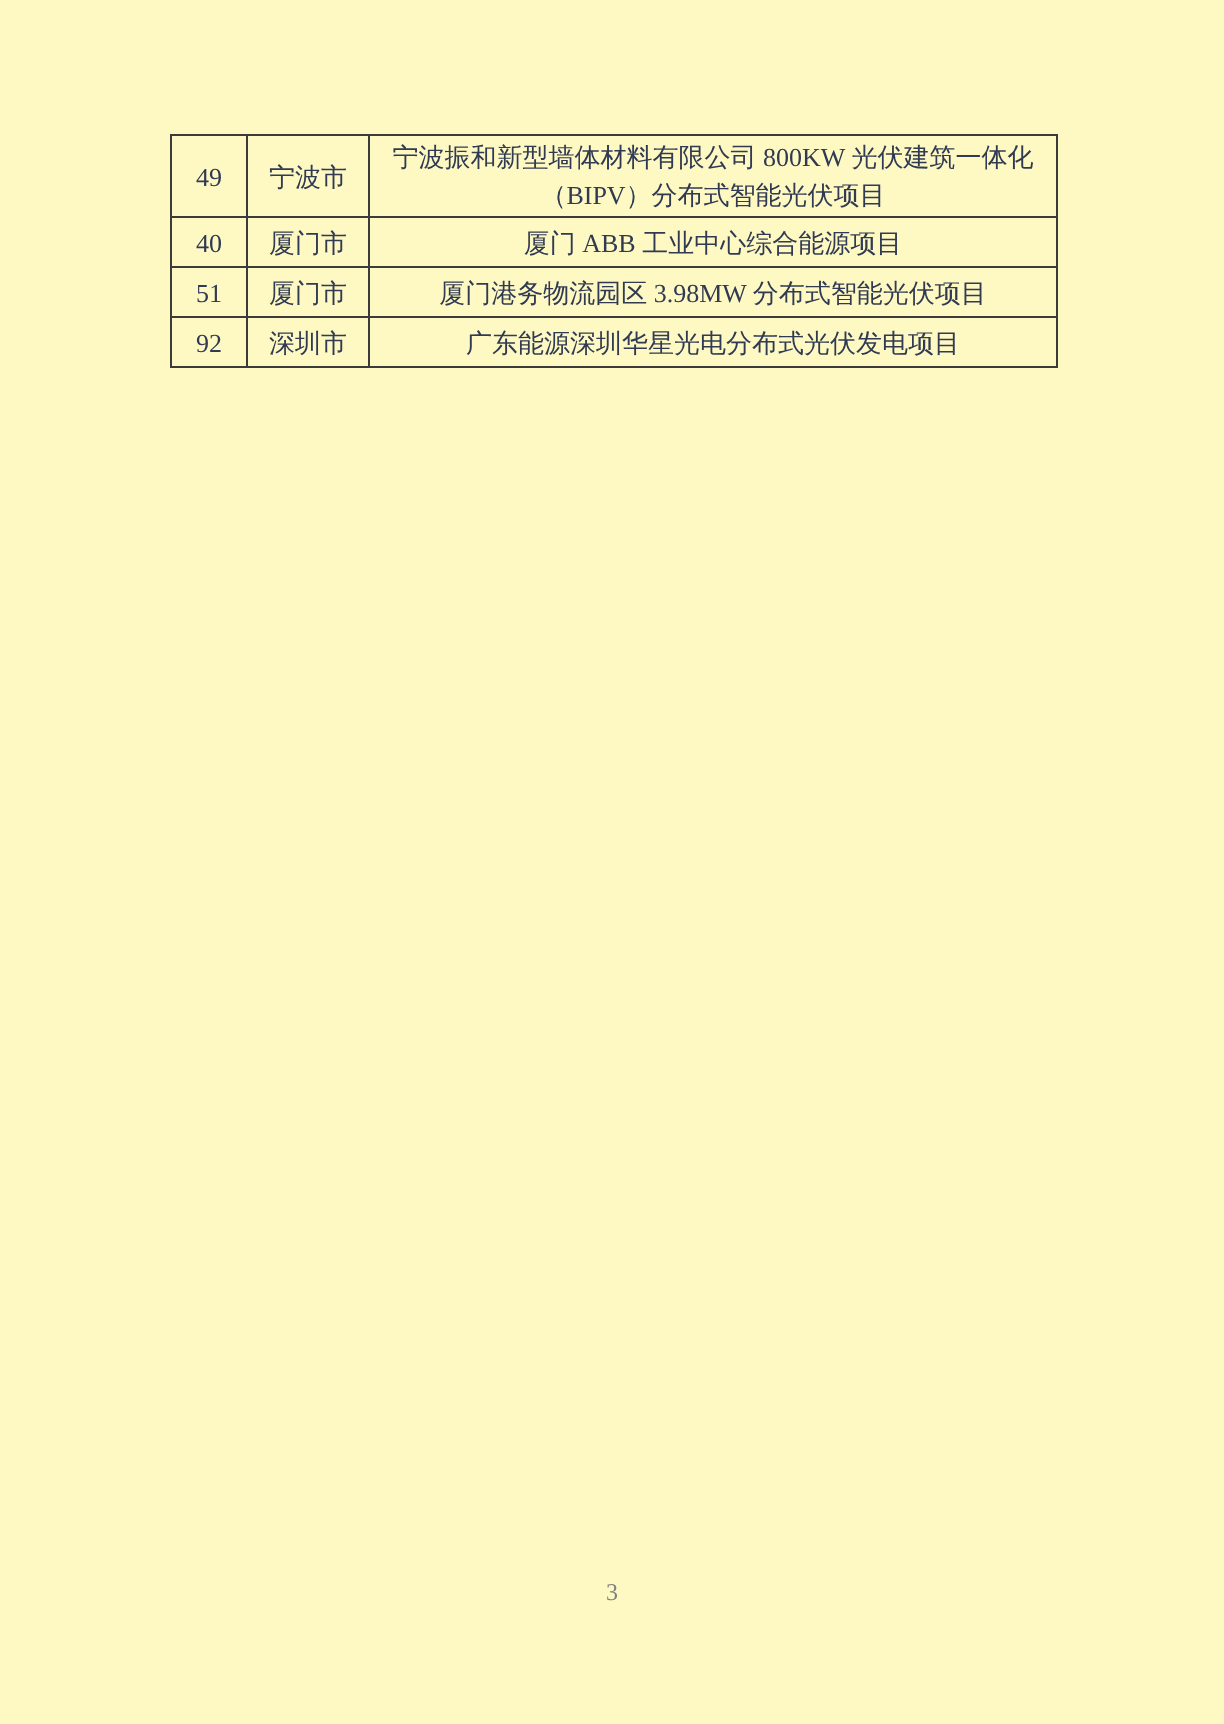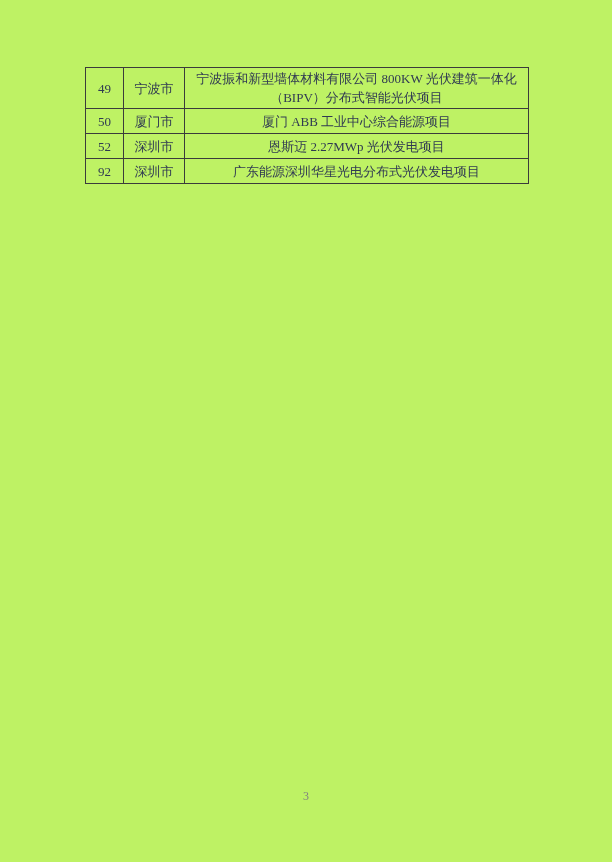--- a/index.html
+++ b/index.html
@@ -10,21 +10,21 @@
     width: 612px;
     height: 862px;
     background: #ffffff;
     position: relative;
     overflow: hidden;
     font-family: "Liberation Serif", "DejaVu Serif", serif;
   }
   .page {
     position: absolute;
     inset: 0;
-    background: #bef264;
+    background: #fef9c3;
   }
   table.doc-table {
     position: absolute;
     left: 85px;
     top: 67px;
     width: 443px;
     border-collapse: collapse;
     table-layout: fixed;
     color: #303a52;
   }
@@ -63,28 +63,28 @@
       <col class="col-city">
       <col class="col-project">
     </colgroup>
     <tbody>
         <tr class="row row-tall">
           <td>49</td>
           <td>宁波市</td>
           <td>宁波振和新型墙体材料有限公司 800KW 光伏建筑一体化（BIPV）分布式智能光伏项目</td>
         </tr>
         <tr class="row">
-          <td>50</td>
+          <td>40</td>
           <td>厦门市</td>
           <td>厦门 ABB 工业中心综合能源项目</td>
         </tr>
         <tr class="row">
-          <td>52</td>
-          <td>深圳市</td>
-          <td>恩斯迈 2.27MWp 光伏发电项目</td>
+          <td>51</td>
+          <td>厦门市</td>
+          <td>厦门港务物流园区 3.98MW 分布式智能光伏项目</td>
         </tr>
         <tr class="row">
           <td>92</td>
           <td>深圳市</td>
           <td>广东能源深圳华星光电分布式光伏发电项目</td>
         </tr>
       </tbody>
   </table>
 
   <div class="page-number">3</div>

